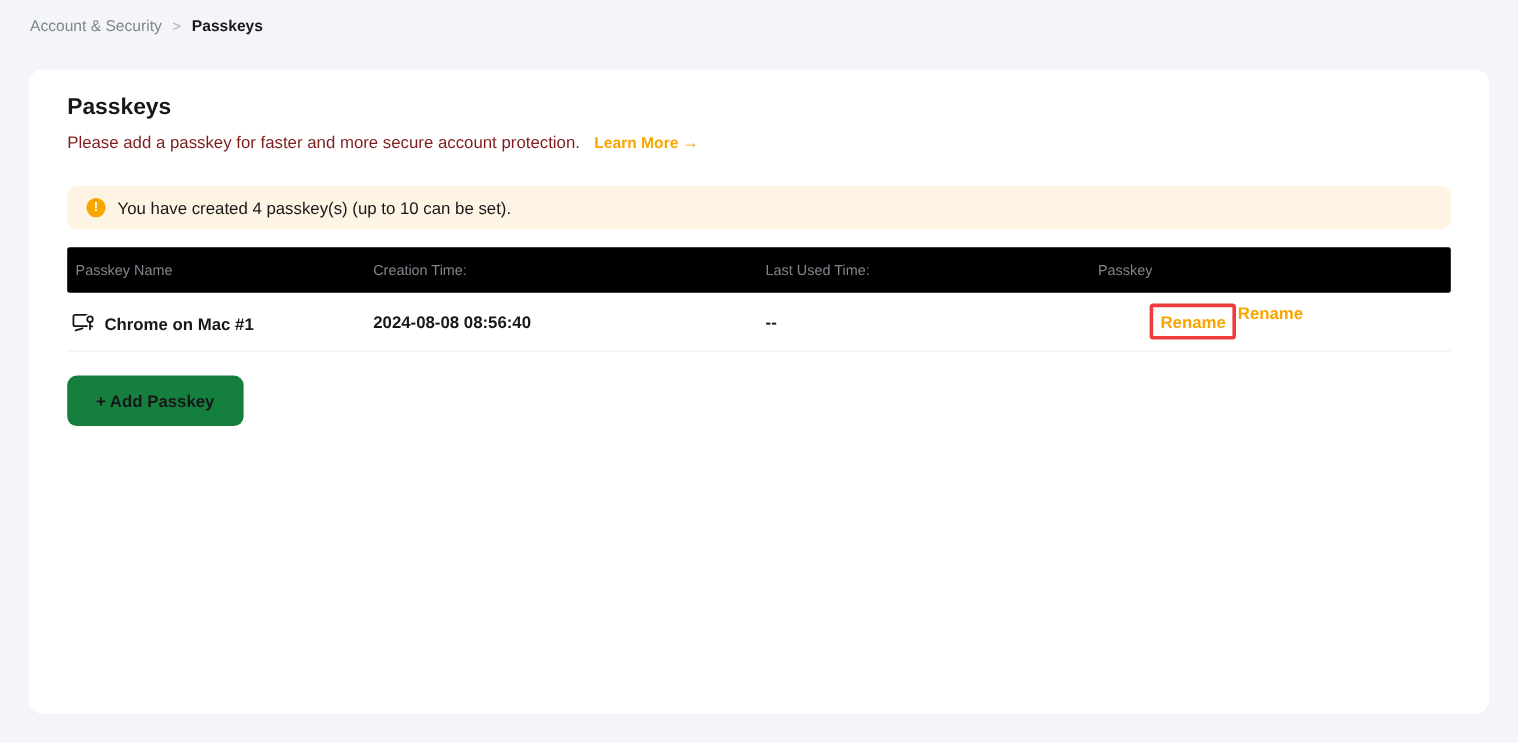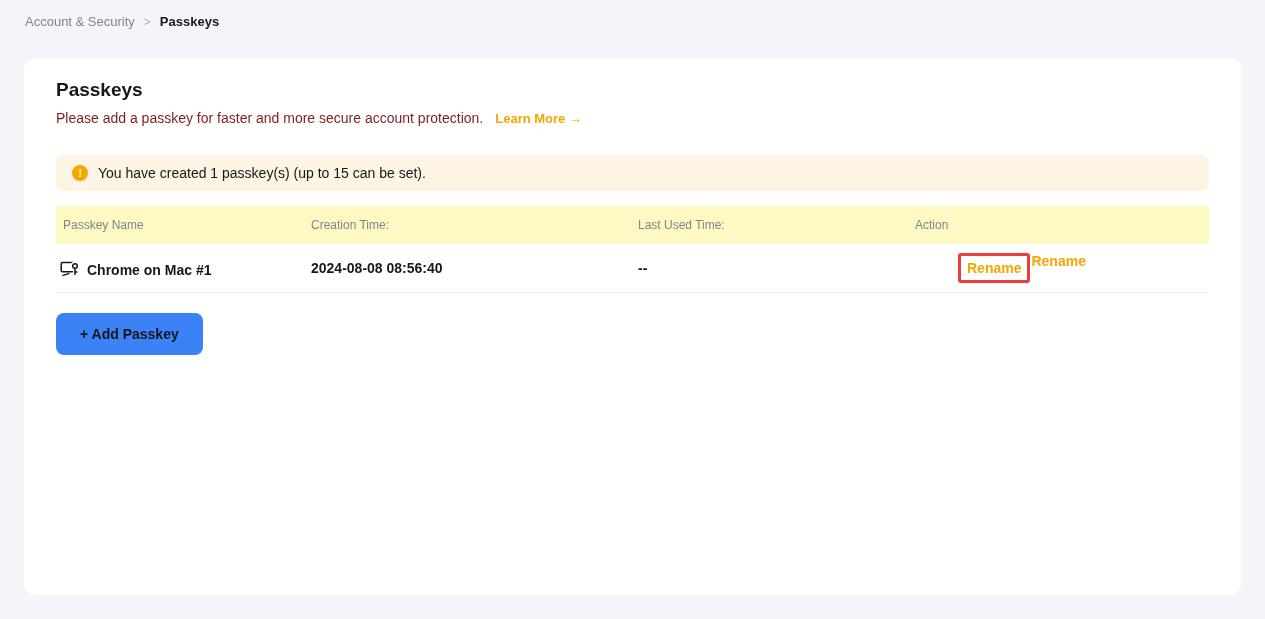--- a/index.html
+++ b/index.html
@@ -86,21 +86,21 @@
 
   
   .table { margin-top: 15px; }
   .thead, .trow {
     display: grid;
     grid-template-columns: 255px 327px 277px 1fr;
     align-items: center;
   }
   .thead {
     height: 38px;
-    background: #fef9c3;
+    background: #000000;
     border-radius: 2px;
     font-size: 12px;
     color: #81858C;
   }
   .thead .cell:first-child { padding-left: 7px; }
   .trow {
     height: 49px;
     border-bottom: 1px solid #F0F1F5;
     font-size: 14px;
     font-weight: 700;
@@ -125,21 +125,21 @@
     display: inline-flex;
     border: 3px solid #EE3B3B;
     border-radius: 3px;
     padding: 4px 6px;
     margin-right: 1px;
   }
 
   
   .add-btn {
     margin-top: 20px;
-    background: #3b82f6;
+    background: #15803d;
     border: none;
     border-radius: 8px;
     height: 42px;
     padding: 0 24px;
     font-family: "Liberation Sans", sans-serif;
     font-size: 14px;
     font-weight: 700;
     color: #15161A;
     cursor: pointer;
   }
@@ -160,29 +160,29 @@
   <div class="subtitle-row">
     <span class="subtitle">Please add a passkey for faster and more secure account protection.</span>
     <a class="learn-more">
       <span>Learn More</span>
       <span class="arrow">→</span>
     </a>
   </div>
 
   <div class="banner">
     <span class="banner-icon">!</span>
-    <span class="banner-text">You have created 1 passkey(s) (up to 15 can be set).</span>
+    <span class="banner-text">You have created 4 passkey(s) (up to 10 can be set).</span>
   </div>
 
   <div class="table">
     <div class="thead">
       <div class="cell">Passkey Name</div>
       <div class="cell">Creation Time:</div>
       <div class="cell">Last Used Time:</div>
-      <div class="cell">Action</div>
+      <div class="cell">Passkey</div>
     </div>
 
     <div class="trow">
       <div class="cell name-cell">
         <span class="device-icon">
           <svg width="19" height="19" viewBox="0 0 19 19" fill="none" xmlns="http://www.w3.org/2000/svg">
             <rect x="1.2" y="3.4" width="13.2" height="9.4" rx="1.4" stroke="#17181A" stroke-width="1.5" fill="none"></rect>
             <path d="M3 16.4 L8.8 14.6" stroke="#17181A" stroke-width="1.5" stroke-linecap="round"></path>
             <circle cx="15" cy="7" r="4.6" fill="#FFFFFF"></circle>
             <rect x="13" y="9" width="4" height="7.6" fill="#FFFFFF"></rect>

